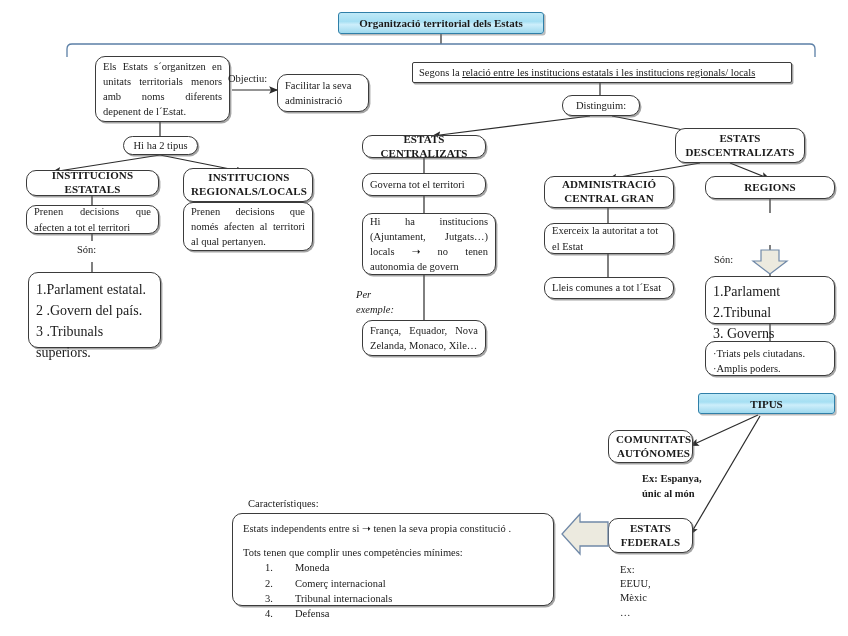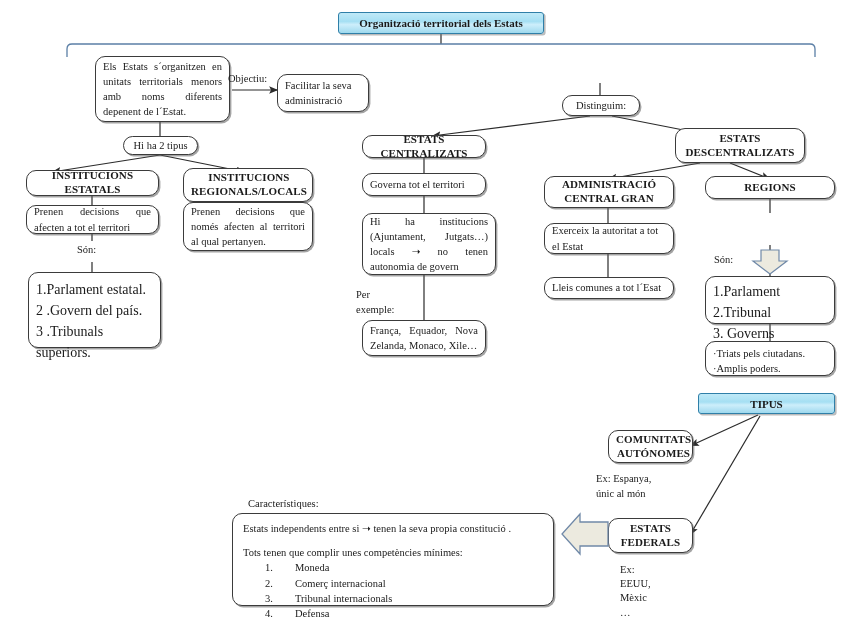--- a/index.html
+++ b/index.html
@@ -133,20 +133,27 @@
     <div class="inner">
         <div class="ttl">INSTITUCIONS REGIONALS/LOCALS</div>
       </div>
   </div>
   <div class="box" style="left:183px;top:202px;width:130px;height:49px;">
     <div class="inner">
         <div class="bdy">Prenen decisions que només afecten al territori al qual pertanyen.</div>
       </div>
   </div>
 
+  <div class="box" style="left:412px;top:62px;width:380px;height:21px;border-radius:2px;">
+    <div class="inner" style="padding:2px 6px;">
+      <div class="small" style="white-space:nowrap;">
+        <span>Segons la </span><u>relació entre les  institucions estatals i les institucions regionals/ locals</u>
+      </div>
+    </div>
+  </div>
 
   <div class="box" style="left:562px;top:95px;width:78px;height:21px;">
     <div class="inner">
         <div class="small" style="text-align:center">Distinguim:</div>
       </div>
   </div>
 
   <div class="box" style="left:362px;top:135px;width:124px;height:23px;">
     <div class="inner">
         <div class="ttl">ESTATS CENTRALIZATS</div>
@@ -155,21 +162,21 @@
   <div class="box" style="left:362px;top:173px;width:124px;height:23px;">
     <div class="inner">
         <div class="small">Governa tot el territori</div>
       </div>
   </div>
   <div class="box" style="left:362px;top:213px;width:134px;height:62px;">
     <div class="inner">
         <div class="bdy">Hi ha institucions (Ajuntament, Jutgats…) locals ➝ no tenen autonomia de govern</div>
       </div>
   </div>
-  <div class="label" style="left:356px;top:288px;width:46px;">Per exemple:</div>
+  <div class="label" style="left:356px;top:288px;width:46px;font-style:italic;">Per exemple:</div>
   <div class="box" style="left:362px;top:320px;width:124px;height:36px;">
     <div class="inner">
         <div class="bdy">França, Equador, Nova Zelanda, Monaco, Xile…</div>
       </div>
   </div>
 
   <div class="box" style="left:675px;top:128px;width:130px;height:35px;">
     <div class="inner">
         <div class="ttl">ESTATS DESCENTRALIZATS</div>
       </div>
@@ -216,21 +223,21 @@
 
   <div class="gradbox" style="left:698px;top:393px;width:137px;height:21px;">
     <span>TIPUS</span>
   </div>
 
   <div class="box" style="left:608px;top:430px;width:85px;height:33px;">
     <div class="inner">
         <div class="ttl">COMUNITATS AUTÓNOMES</div>
       </div>
   </div>
-  <div class="label" style="left:596px;top:472px;width:95px;">Ex:   Espanya,
+  <div class="label" style="left:642px;top:472px;width:95px;font-weight:bold;">Ex:   Espanya,
 únic al món</div>
 
   <div class="box" style="left:608px;top:518px;width:85px;height:35px;">
     <div class="inner">
         <div class="ttl">ESTATS FEDERALS</div>
       </div>
   </div>
   <div class="label" style="left:620px;top:563px;width:80px;line-height:1.35;">Ex:
 EEUU,
 Mèxic

